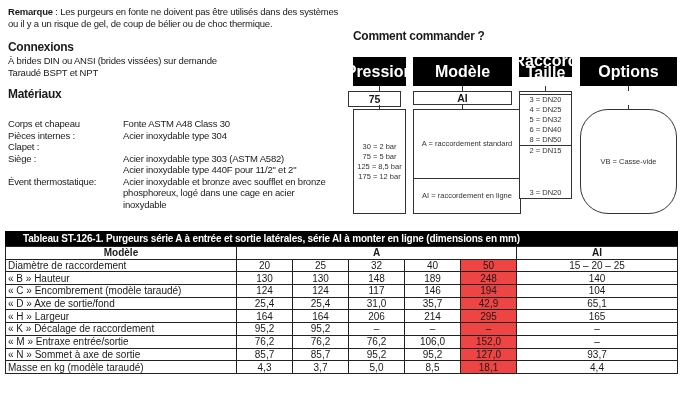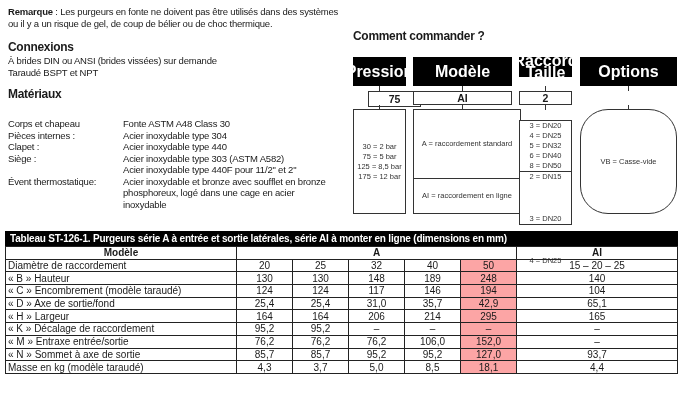--- a/index.html
+++ b/index.html
@@ -18,26 +18,26 @@
   .mat-key { width: 115px; }
   .mat-val { width: 210px; }
 
   .cmd-title { left: 353px; top: 28px; }
   .hdr { background: #000; color: #fff; font-weight: bold; font-size: 16px; display: flex; align-items: center; justify-content: center; text-align: center; line-height: 12px; }
   .val { border: 1.5px solid #333; background: #fff; font-weight: bold; font-size: 10.5px; display: flex; align-items: center; justify-content: center; }
   .content { border: 1.5px solid #333; background: #fff; font-size: 7.5px; line-height: 10px; display: flex; flex-direction: column; text-align: center; color: #333; }
   .content .part { flex: 1; display: flex; align-items: center; justify-content: center; flex-direction: column; }
   .content .part + .part { border-top: 1.5px solid #333; }
   .tick { position: absolute; width: 1px; background: #333; height: 5px; }
-  .tbl-title { left: 5px; top: 231px; width: 673px; height: 15px; background: #000; color: #fff; font-weight: bold; font-size: 10px; line-height: 15px; padding-left: 5px; letter-spacing: -0.2px; }
+  .tbl-title { left: 5px; top: 231px; width: 673px; height: 15px; background: #000; color: #fff; font-weight: bold; font-size: 10px; line-height: 15px; padding-left: 18px; letter-spacing: -0.2px; }
   table.data { position: absolute; left: 5px; top: 246px; width: 673px; border-collapse: collapse; font-size: 10px; }
   table.data td { border: 1.5px solid #222; height: 12.7px; line-height: 11px; padding: 0 2px; text-align: center; }
   table.data td.lbl { text-align: left; width: 231px; }
   table.data td.num { width: 56px; }
-  table.data td.gray { background: #fca5a5; }
+  table.data td.gray { background: #ef4444; }
   table.data tr.head td { font-weight: bold; }
 </style>
 </head>
 <body>
 
 <div class="abs small remark">
   <b>Remarque</b><span> : Les purgeurs en fonte ne doivent pas être utilisés dans des systèmes ou il y a un risque de gel, de coup de bélier ou de choc thermique.</span>
 </div>
 
 <h2 class="abs conn-title">Connexions</h2>
@@ -51,41 +51,40 @@
   <div class="mat-row">
       <div class="mat-key">Corps et chapeau</div>
       <div class="mat-val">Fonte ASTM A48 Class 30</div>
     </div>
   <div class="mat-row">
       <div class="mat-key">Pièces internes :</div>
       <div class="mat-val">Acier inoxydable type 304</div>
     </div>
   <div class="mat-row">
       <div class="mat-key">Clapet :</div>
-      <div class="mat-val">Acier inoxydable type 440</div>
     </div>
   <div class="mat-row">
       <div class="mat-key">Siège :</div>
       <div class="mat-val">Acier inoxydable type 303 (ASTM A582)</div>
     </div>
   <div class="mat-row">
       <div class="mat-key"></div>
       <div class="mat-val">Acier inoxydable type 440F pour 11/2" et 2"</div>
     </div>
   <div class="mat-row">
       <div class="mat-key">Évent thermostatique:</div>
       <div class="mat-val">Acier inoxydable et bronze avec soufflet en bronze phosphoreux, logé dans une cage en acier inoxydable</div>
     </div>
 </div>
 
 <h2 class="abs cmd-title">Comment commander ?</h2>
 
 <div class="abs hdr" style="left:353px;top:57px;width:53px;height:29px;">Pression</div>
 <div class="tick" style="left:379px;top:86px;"></div>
-<div class="abs val" style="left:368px;top:91px;width:53px;height:16px;">75</div>
+<div class="abs val" style="left:348px;top:91px;width:53px;height:16px;">75</div>
 <div class="tick" style="left:379px;top:105px;"></div>
 <div class="abs content" style="left:353px;top:109px;width:53px;height:105px;">
   <div class="part">
     <div>30 = 2 bar</div>
     <div>75 = 5 bar</div>
     <div>125 = 8,5 bar</div>
     <div>175 = 12 bar</div>
   </div>
 </div>
 
@@ -102,21 +101,21 @@
   </div>
 </div>
 
 <div class="abs hdr" style="left:519px;top:57px;width:53px;height:20px;flex-direction:column;">
   <div>Raccord</div>
   <div>Taille</div>
 </div>
 <div class="tick" style="left:545px;top:86px;"></div>
 <div class="abs val" style="left:519px;top:91px;width:53px;height:14px;">2</div>
 <div class="tick" style="left:545px;top:105px;"></div>
-<div class="abs content" style="left:519px;top:120px;width:53px;height:105px;">
+<div class="abs content" style="left:519px;top:94px;width:53px;height:105px;">
   <div class="part" style="flex:2;">
     <div>3 = DN20</div>
     <div>4 = DN25</div>
     <div>5 = DN32</div>
     <div>6 = DN40</div>
     <div>8 = DN50</div>
   </div>
   <div class="part" style="flex:1;gap:32px;">
     <div>2 = DN15</div>
     <div>3 = DN20</div>

